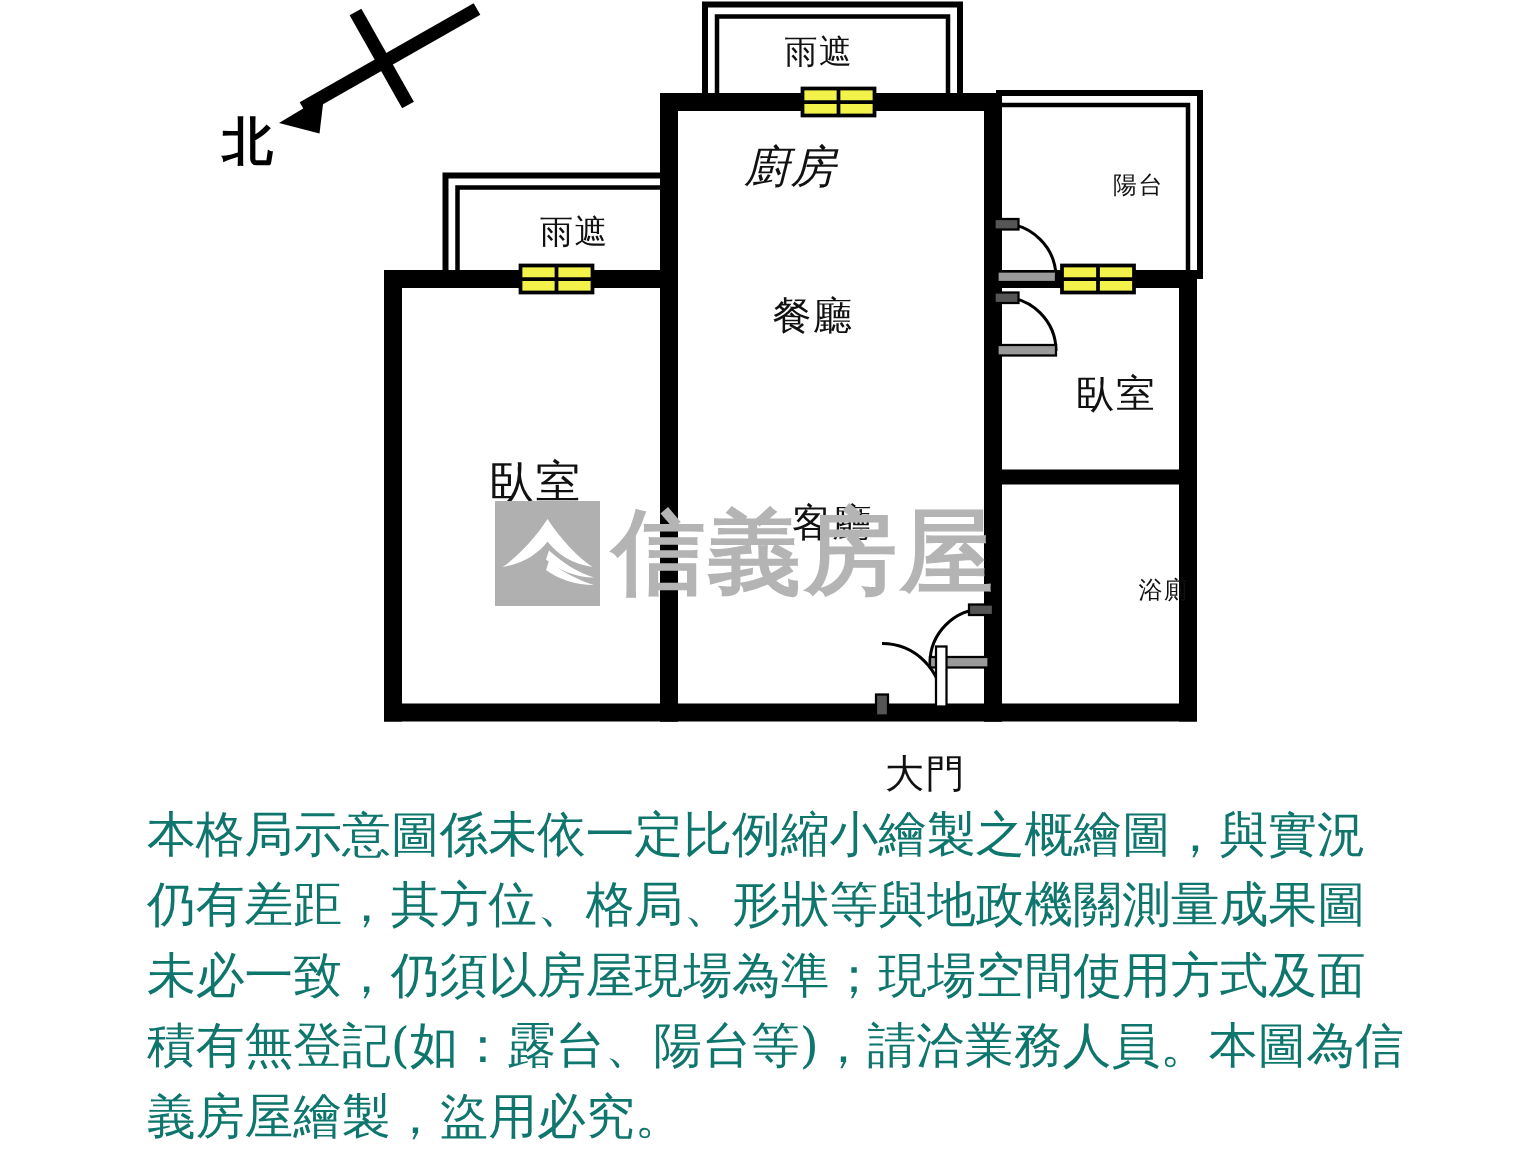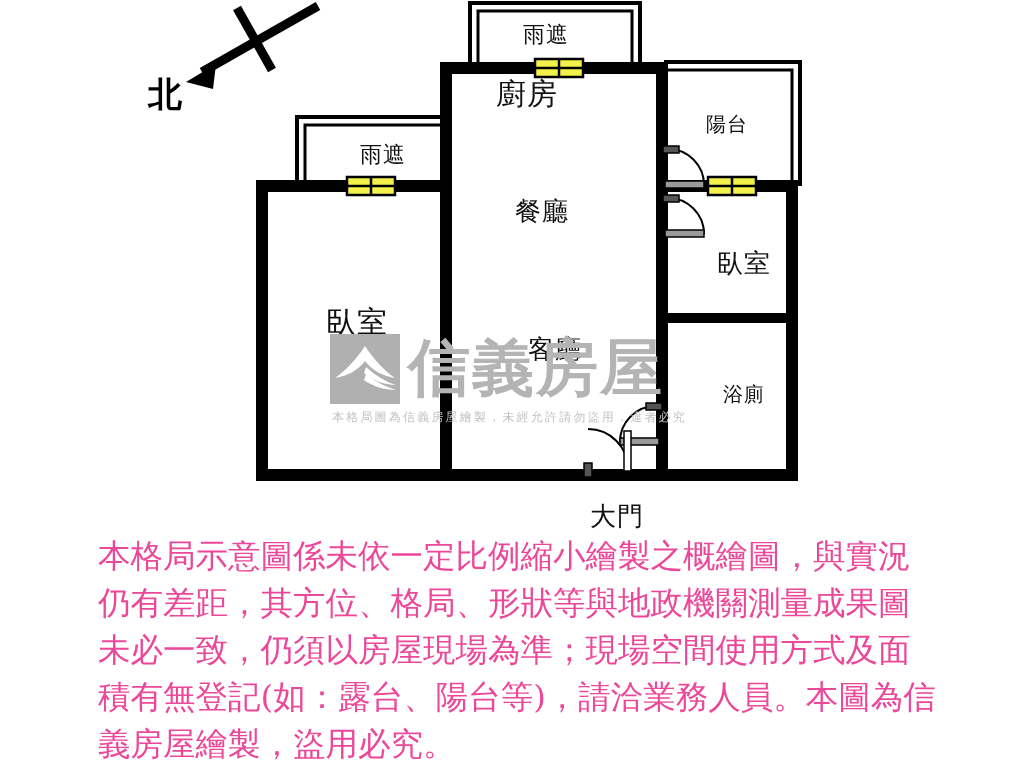--- a/index.html
+++ b/index.html
@@ -43,21 +43,21 @@
     color: #111111;
     font-family: "DejaVu Serif", "Liberation Serif", serif;
     white-space: nowrap;
     letter-spacing: 1px;
     transform: translate(-50%, -50%);
     font-weight: 400;
   }
   .lbl-xl { font-size: 30px; }
   .lbl-lg { font-size: 26px; text-align: right; }
   .lbl-md { font-size: 22px; }
-  .lbl-sm { font-size: 20px; }
+  .lbl-sm { font-size: 16px; margin-left: 32px; }
 
   
   #compass-label {
     position: absolute;
     left: 148px;
     top: 72px;
     font-size: 34px;
     font-family: "DejaVu Serif", "Liberation Serif", serif;
     color: #000000;
     font-weight: 700;
@@ -105,21 +105,21 @@
     white-space: nowrap;
     pointer-events: none;
   }
 
   
   #disclaimer {
     position: absolute;
     left: 98px;
     top: 533px;
     width: 838px;
-    color: #ec4899;
+    color: #0f766e;
     font-family: "DejaVu Serif", "Liberation Serif", serif;
     font-size: 32.5px;
     line-height: 47px;
     letter-spacing: 0px;
     text-align: left;
     word-break: break-all;
   }
 </style>
 </head>
 <body>
@@ -218,21 +218,21 @@
 
       <g fill="#000000">
 
         <rect x="656" y="186" width="4" height="6"></rect>
       </g>
 
     </svg>
 
     <div class="room-label lbl-md" style="left:546px; top:35px;">雨遮</div>
 
-    <div class="room-label lbl-xl" style="left:527px; top:94px;">廚房</div>
+    <div class="room-label lbl-xl" style="left:527px; top:112px;font-style:italic;">廚房</div>
 
     <div class="room-label lbl-sm" style="left:727px; top:124px;">陽台</div>
 
     <div class="room-label lbl-md" style="left:383px; top:155px;">雨遮</div>
 
     <div class="room-label lbl-lg" style="left:542px; top:211px;">餐廳</div>
 
     <div class="room-label lbl-lg" style="left:744px; top:263px;">臥室</div>
 
     <div class="room-label lbl-xl" style="left:357px; top:322px;">臥室</div>
@@ -250,19 +250,18 @@
         <svg width="70" height="70" viewBox="0 0 70 70">
           <rect x="0" y="0" width="70" height="70" fill="#b0b0b0"></rect>
           <path d="M 35 12 C 26 26 14 38 5 44 C 18 42 28 36 35 27 C 42 36 52 42 65 44 C 56 38 44 26 35 12 Z" fill="#ffffff"></path>
           <path d="M 36 33 C 46 42 56 48 66 51 C 54 51 42 46 34 39 Z" fill="#ffffff"></path>
           <path d="M 36 40 C 46 48 56 53 66 56 C 54 56 42 52 34 46 Z" fill="#ffffff"></path>
         </svg>
       </div>
       <div id="wm-text">信義房屋</div>
     </div>
 
-    <div id="wm-note">本格局圖為信義房屋繪製，未經允許請勿盜用，違者必究</div>
 
   </div>
 
   <div id="disclaimer">本格局示意圖係未依一定比例縮小繪製之概繪圖，與實況仍有差距，其方位、格局、形狀等與地政機關測量成果圖未必一致，仍須以房屋現場為準；現場空間使用方式及面積有無登記(如：露台、陽台等)，請洽業務人員。本圖為信義房屋繪製，盜用必究。</div>
 
 </div>
 
 </body></html>

